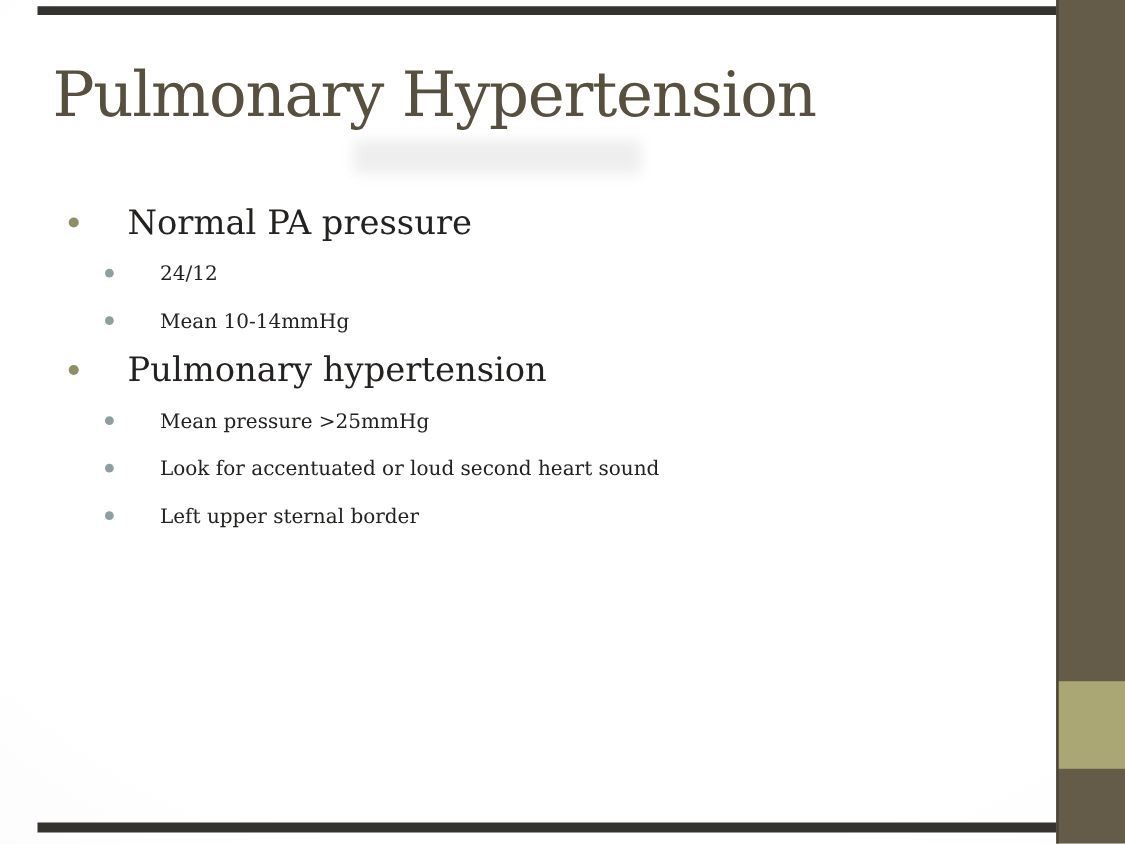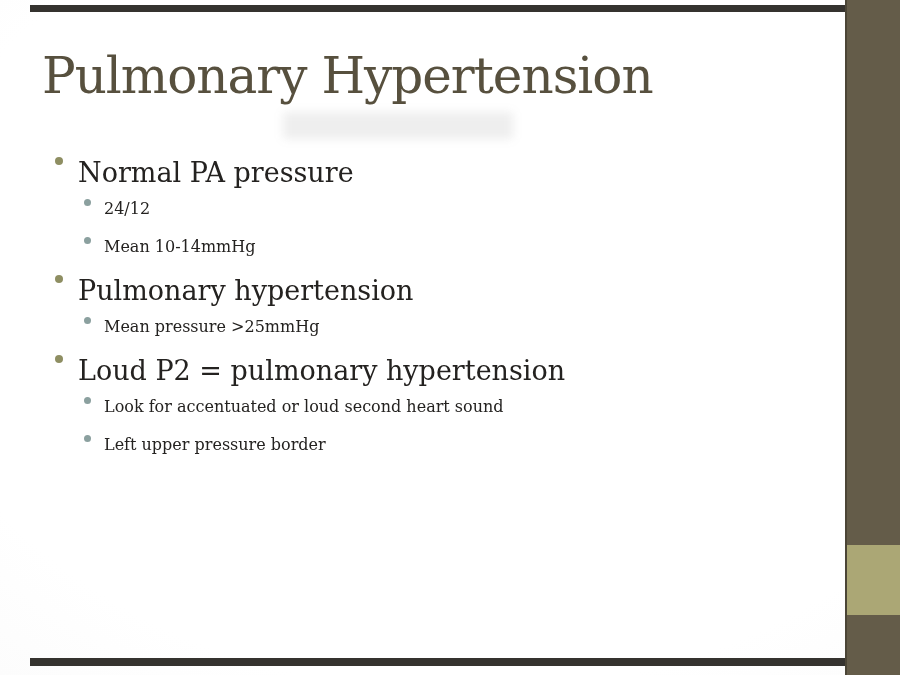--- a/index.html
+++ b/index.html
@@ -72,22 +72,24 @@
     filter: blur(5px);
     border-radius: 3px;
   }
   .content {
     position: absolute;
     left: 43px; top: 157px;
     width: 770px;
   }
   .row {
     display: flex;
+    align-items: center;
     color: #242220;
     white-space: nowrap;
+    gap: 24px;
   }
   .row.l1 { height: 42px; font-size: 27px; }
   .row.l2 { height: 38px; font-size: 16px; }
   .dot {
     flex: 0 0 auto;
     border-radius: 50%;
   }
   .l1 .dot {
     width: 8px; height: 8px;
     margin-left: 12px; margin-right: 15px;
@@ -129,26 +131,22 @@
       <span>Mean 10-14mmHg</span>
     </div>
     <div class="row l1">
       <span class="dot"></span>
       <span>Pulmonary hypertension</span>
     </div>
     <div class="row l2">
       <span class="dot"></span>
       <span>Mean pressure &gt;25mmHg</span>
     </div>
-    <div class="row l1">
-      <span class="dot"></span>
-      <span>Loud P2 = pulmonary hypertension</span>
-    </div>
     <div class="row l2">
       <span class="dot"></span>
       <span>Look for accentuated or loud second heart sound</span>
     </div>
     <div class="row l2">
       <span class="dot"></span>
-      <span>Left upper pressure border</span>
+      <span>Left upper sternal border</span>
     </div>
   </div>
 </div>
 
 </body></html>

